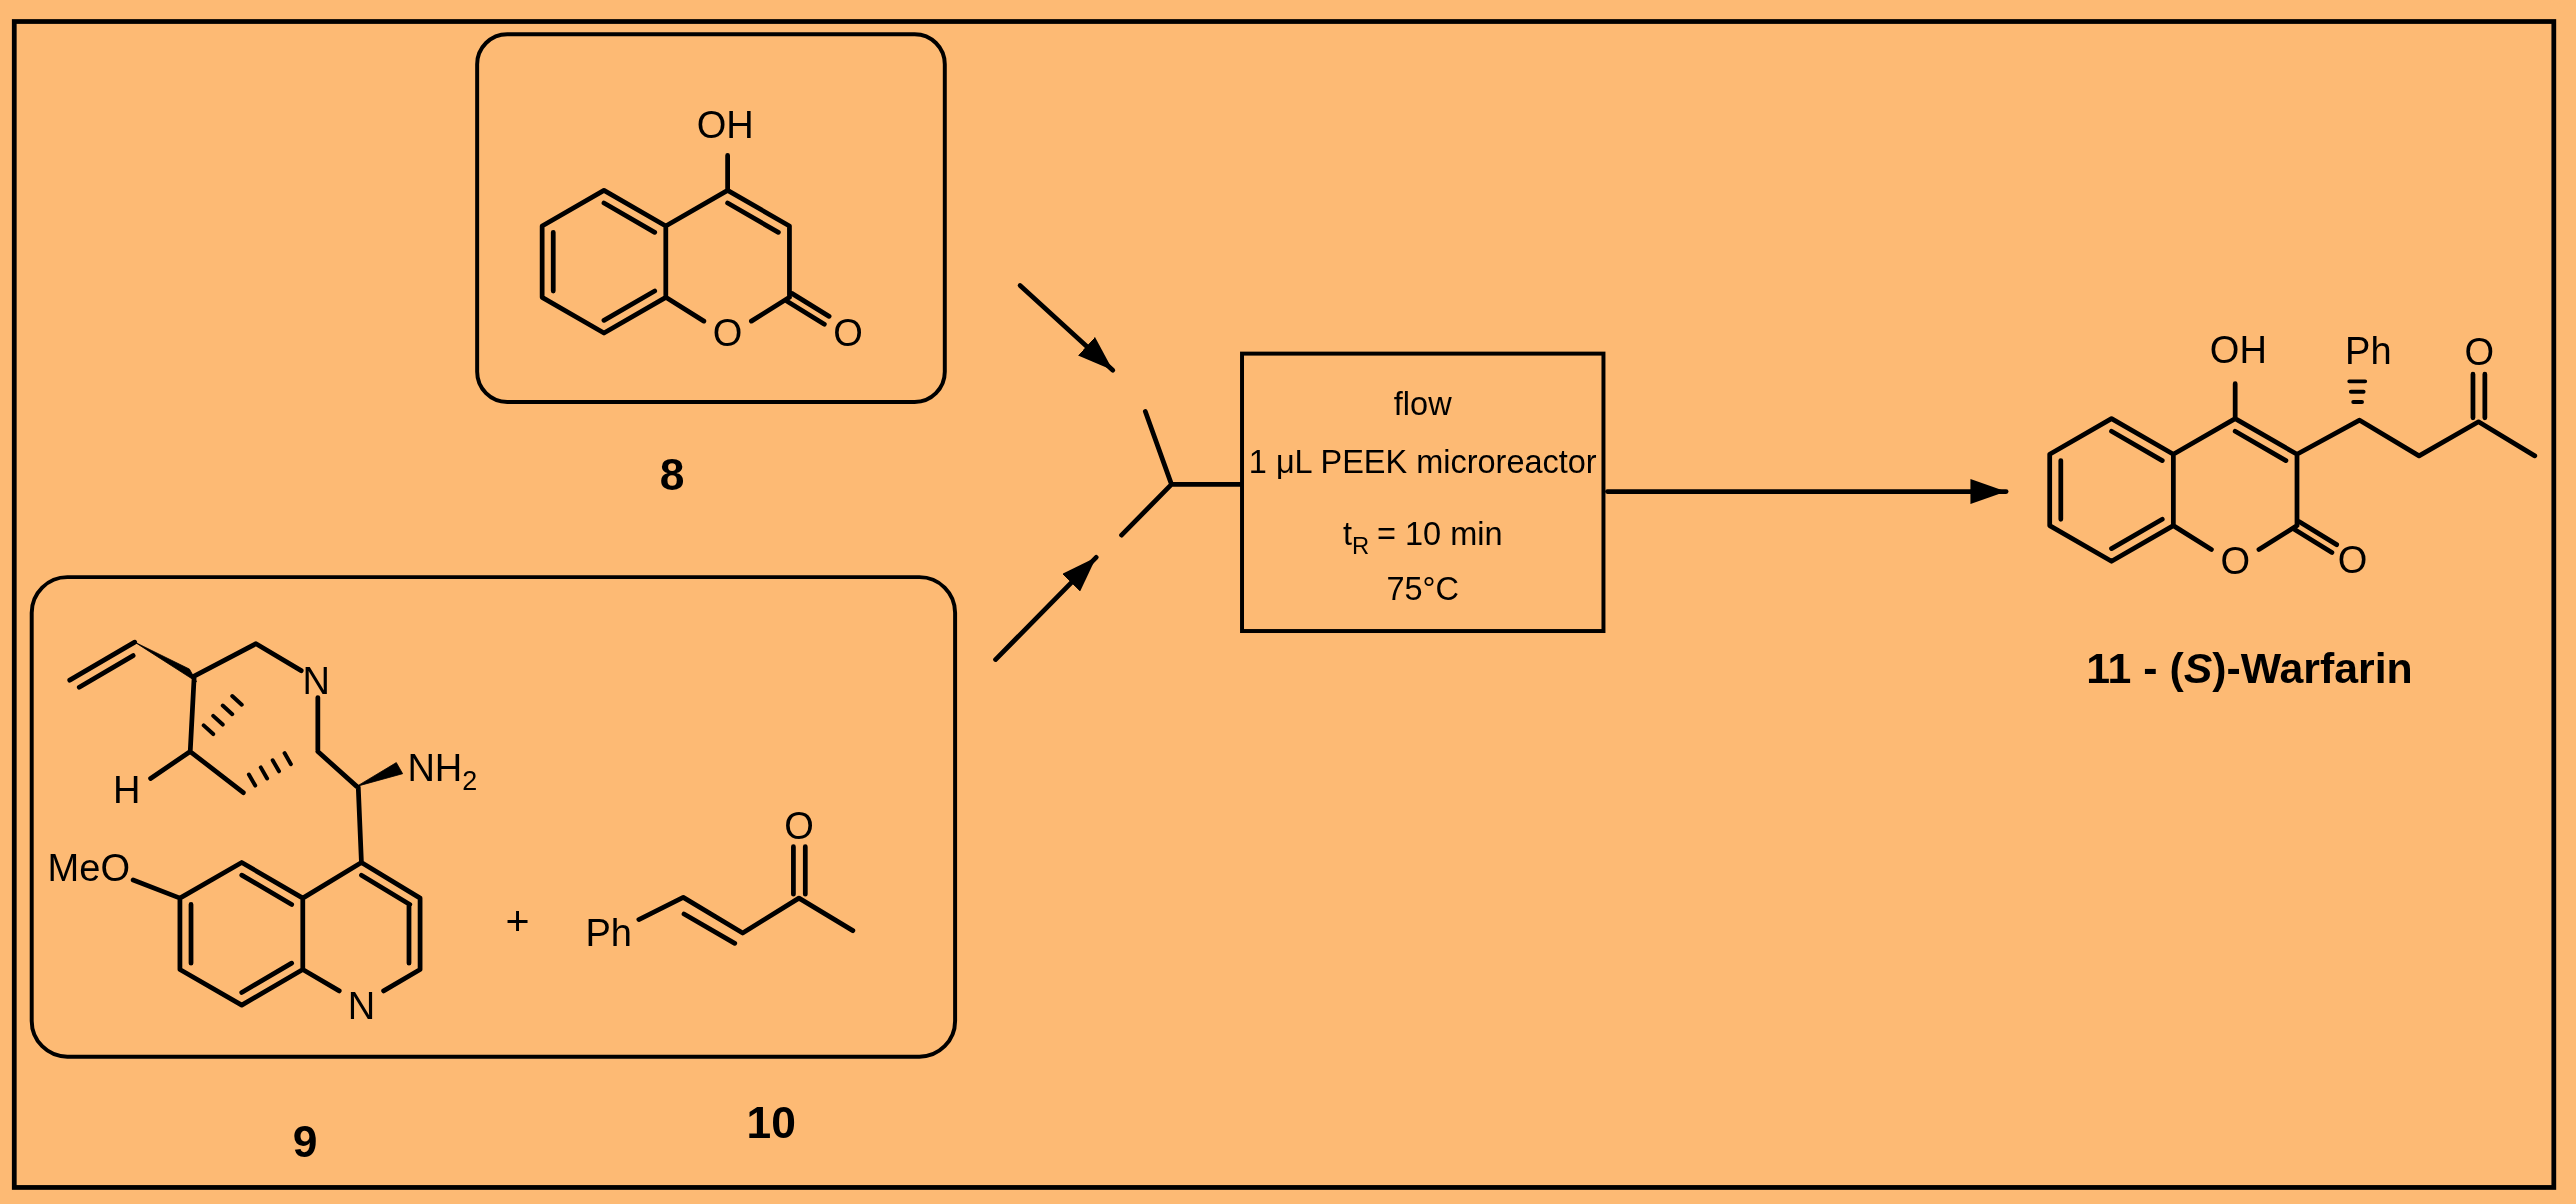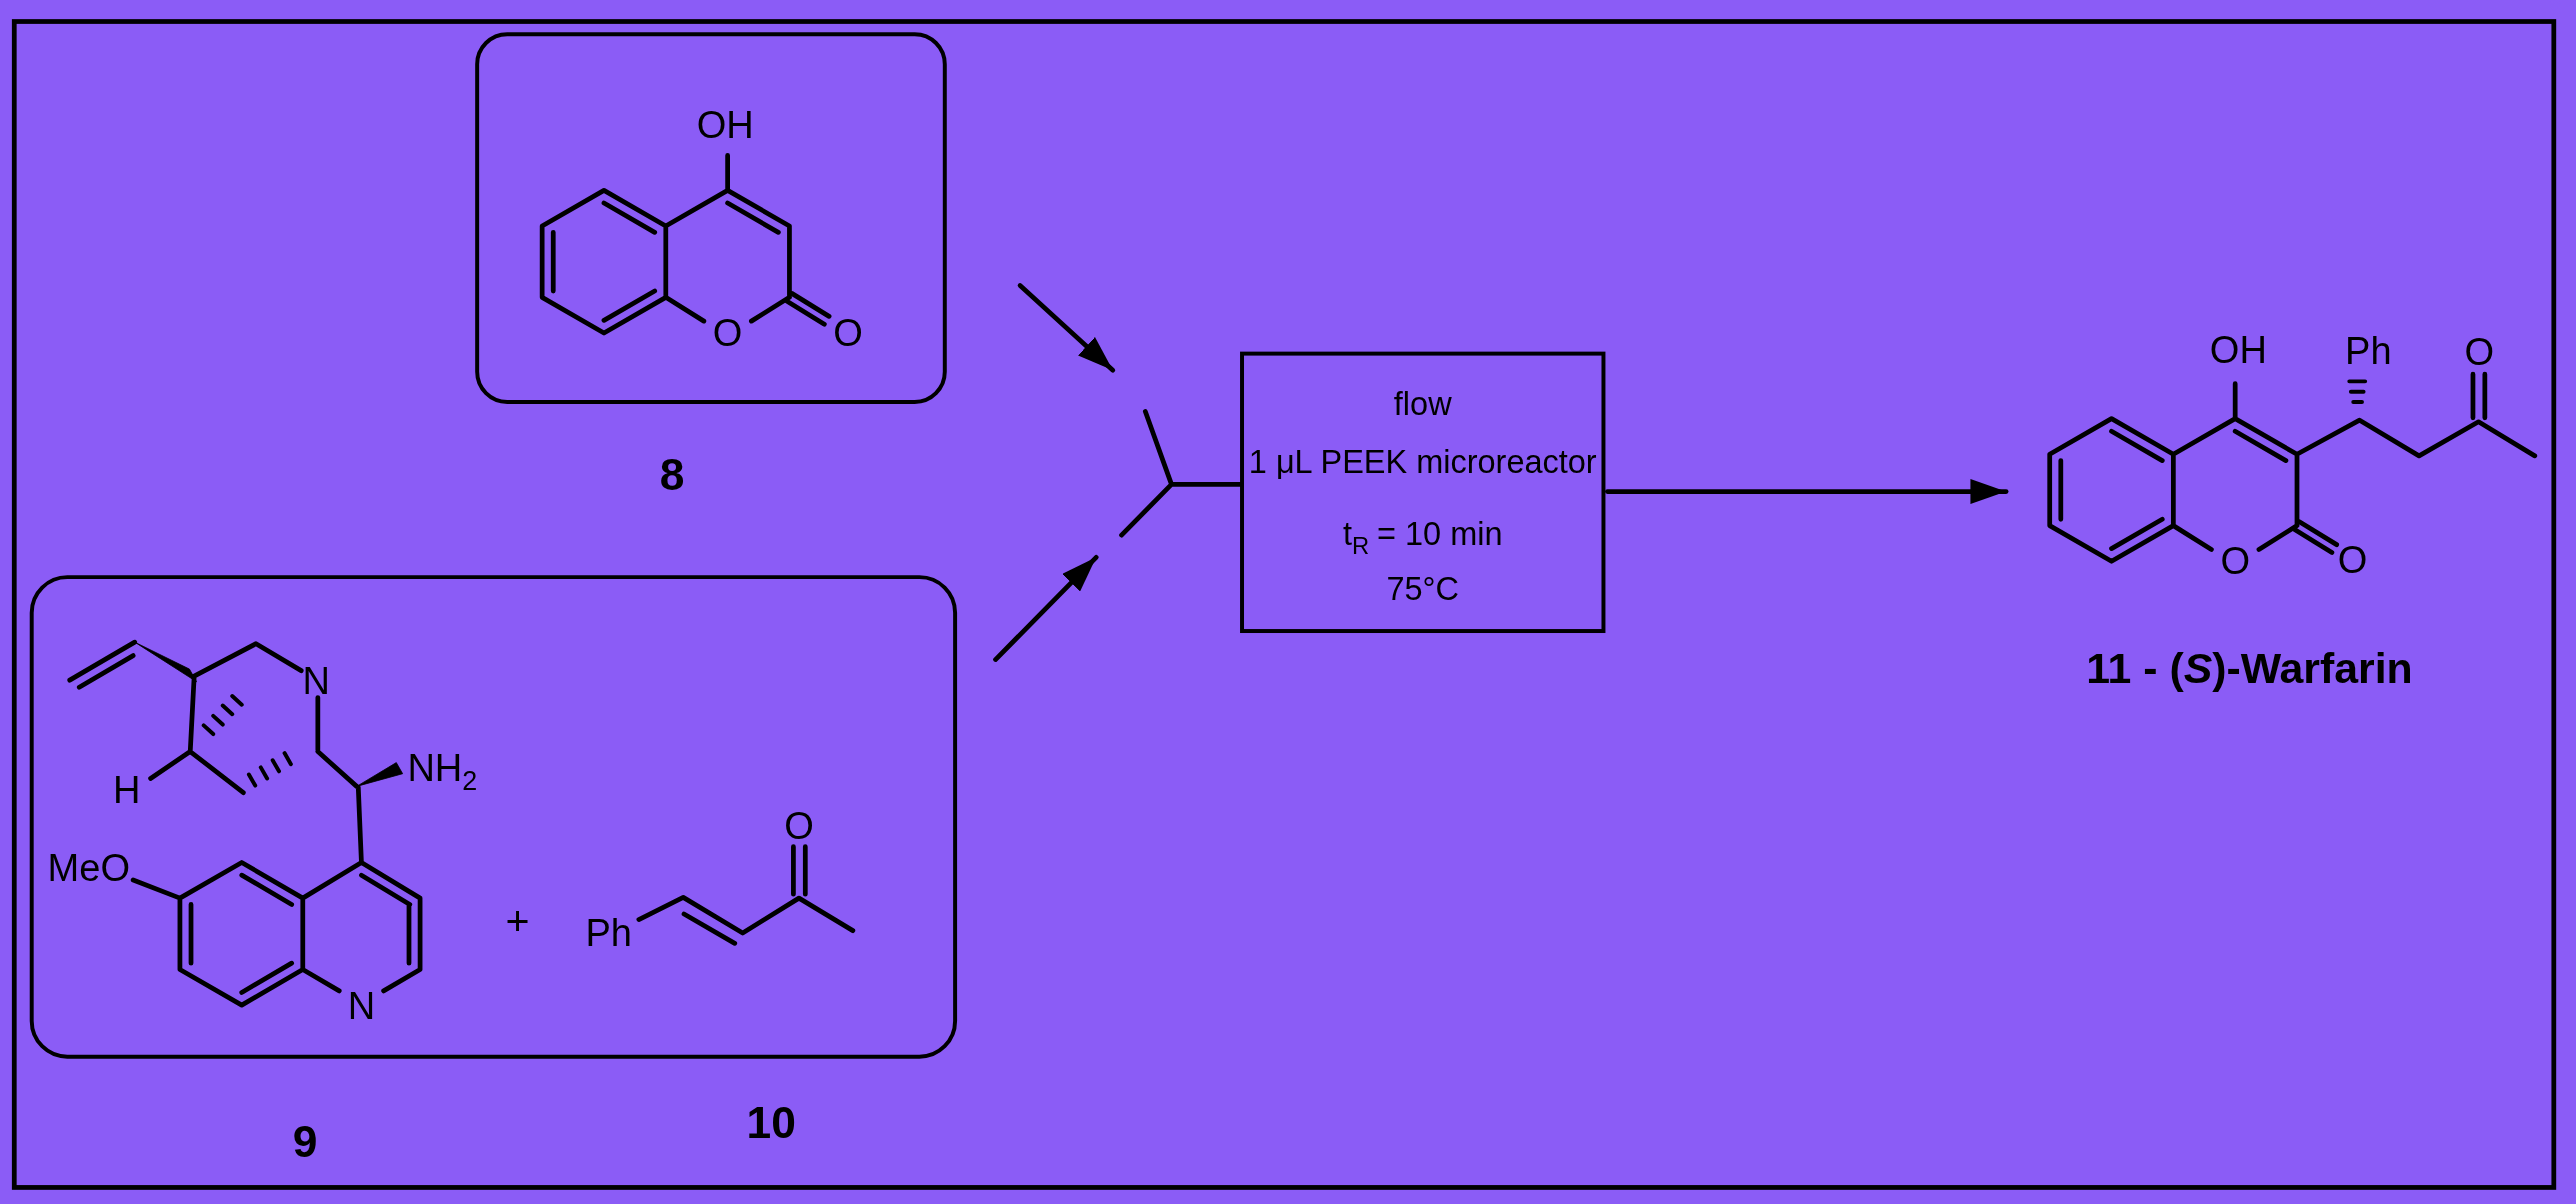--- a/index.html
+++ b/index.html
@@ -1,16 +1,16 @@
 <!DOCTYPE html>
 <html style="font-size:12.7px"><head>
 <meta charset="utf-8">
 <style>
   html,body{margin:0;padding:0;background:#ffffff;}
-  .page{position:relative;width:2576px;height:1205px;background:#8b5cf6;overflow:hidden;
+  .page{position:relative;width:2576px;height:1205px;background:#fdba74;overflow:hidden;
         font-family:"Liberation Sans","DejaVu Sans",sans-serif;}
   svg{position:absolute;left:0;top:0;}
   .bond{stroke:#000;stroke-width:6;fill:none;stroke-linecap:round;stroke-linejoin:round;}
   .bond-thin{stroke:#000;stroke-width:5;fill:none;stroke-linecap:round;}
   .wedge{fill:#000;stroke:#000;stroke-width:1;}
   .frame{stroke:#000;fill:none;}
   .atom{font-size:48px;fill:#000;}
   .atom-sub{font-size:34px;fill:#000;}
   .num{font-size:56px;font-weight:bold;fill:#000;}
   .rxt{font-size:41px;fill:#000;}

